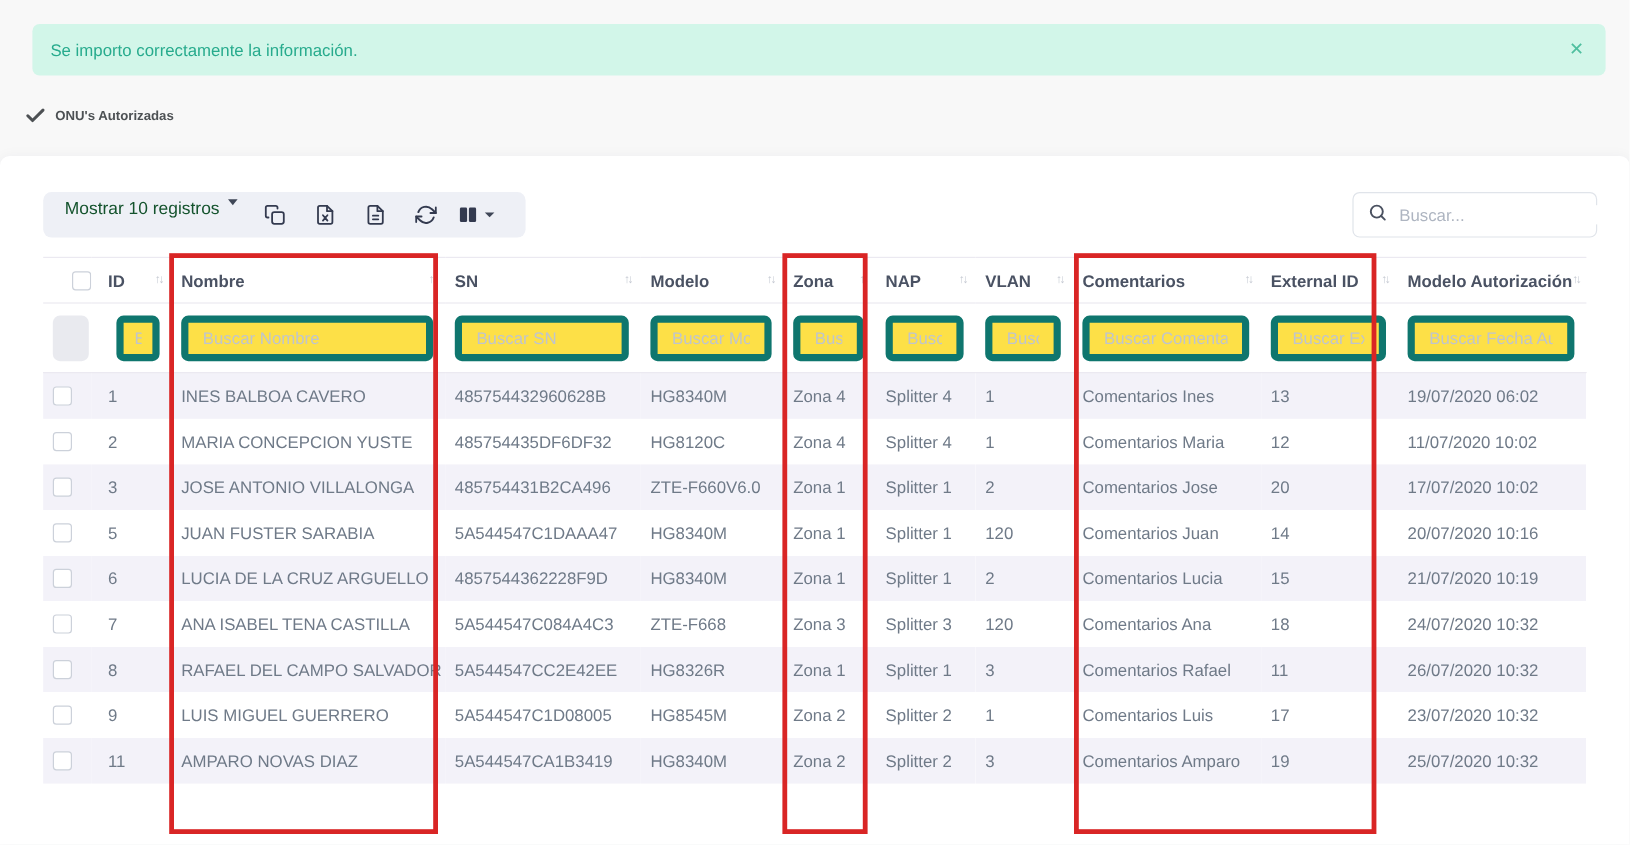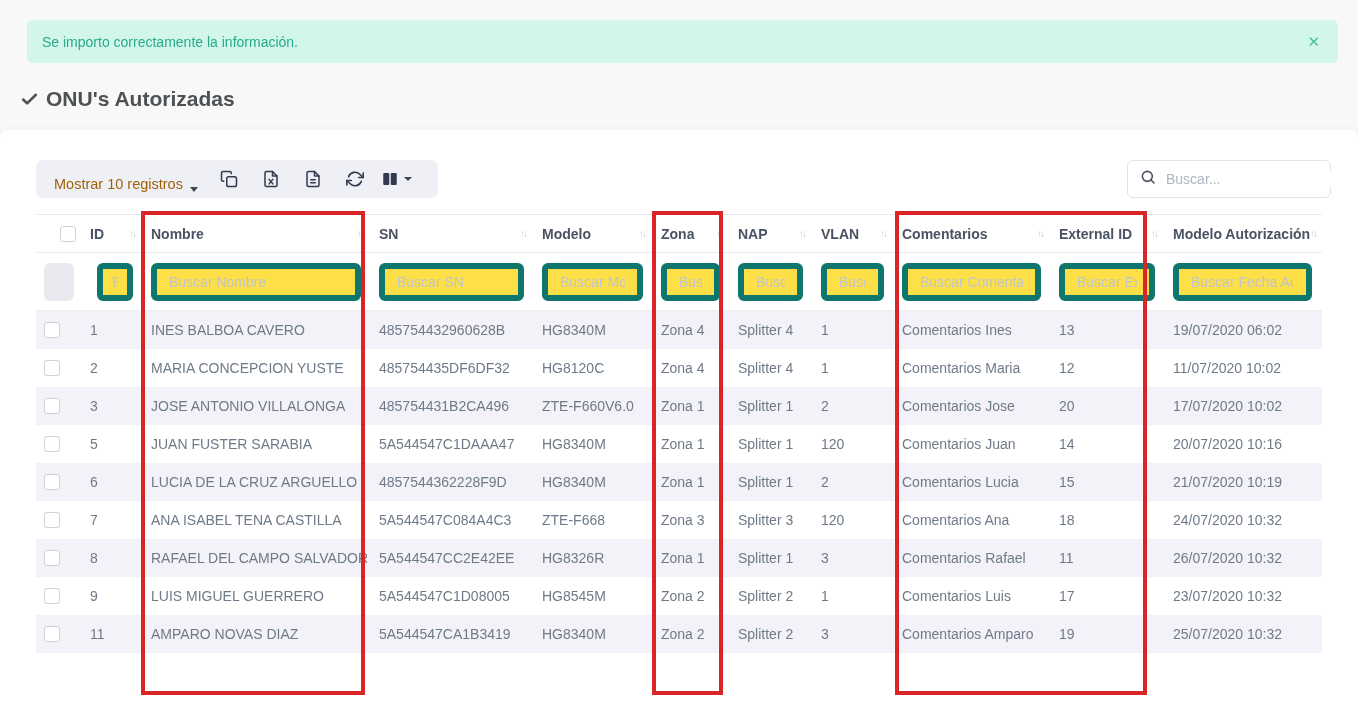--- a/index.html
+++ b/index.html
@@ -20,42 +20,42 @@
   .alert .msg { flex:1; }
   .alert .close-x {
     background:none; border:none; color:#4fbf9f; font-size:15px;
     cursor:pointer; font-family:inherit; line-height:1;
   }
 
   
   .page-title {
     position:absolute; top:87px; left:20px;
     display:flex; align-items:center; gap:7px;
-    color:#4d5154; font-size:21px; font-weight:bold;
+    color:#4d5154; font-size:11px; font-weight:bold;
   }
   .page-title svg { display:block; }
 
   
   .card {
     position:absolute; top:130px; left:0; right:0; bottom:0;
     background:#ffffff; border-radius:8px 8px 0 0;
     box-shadow:0 2px 12px rgba(25,42,70,.06);
   }
   .card-toolbar {
     display:flex; justify-content:space-between; align-items:center;
     padding:30px 27px 0 36px;
   }
   .btn-bar {
     display:flex; align-items:center; background:#eef0f6;
     border-radius:7px; height:38px; padding:0 20px 0 0;
   }
   .entries-btn {
     background:none; border:none; font-family:inherit; cursor:pointer;
-    color:#a16207; font-size:14.5px; padding:0 10px 0 18px; height:26px;
-    display:flex; align-items:flex-end; gap:7px;
+    color:#14532d; font-size:14.5px; padding:0 10px 0 18px; height:26px;
+    display:flex; align-items:flex-start; gap:7px;
   }
   .caret {
     width:0; height:0; border-left:4.5px solid transparent;
     border-right:4.5px solid transparent; border-top:5px solid #3f4757;
     display:inline-block;
   }
   .icon-btn {
     background:none; border:none; cursor:pointer; color:#333a4f;
     width:42px; height:38px; display:flex; align-items:center; justify-content:center; gap:5px;
   }

